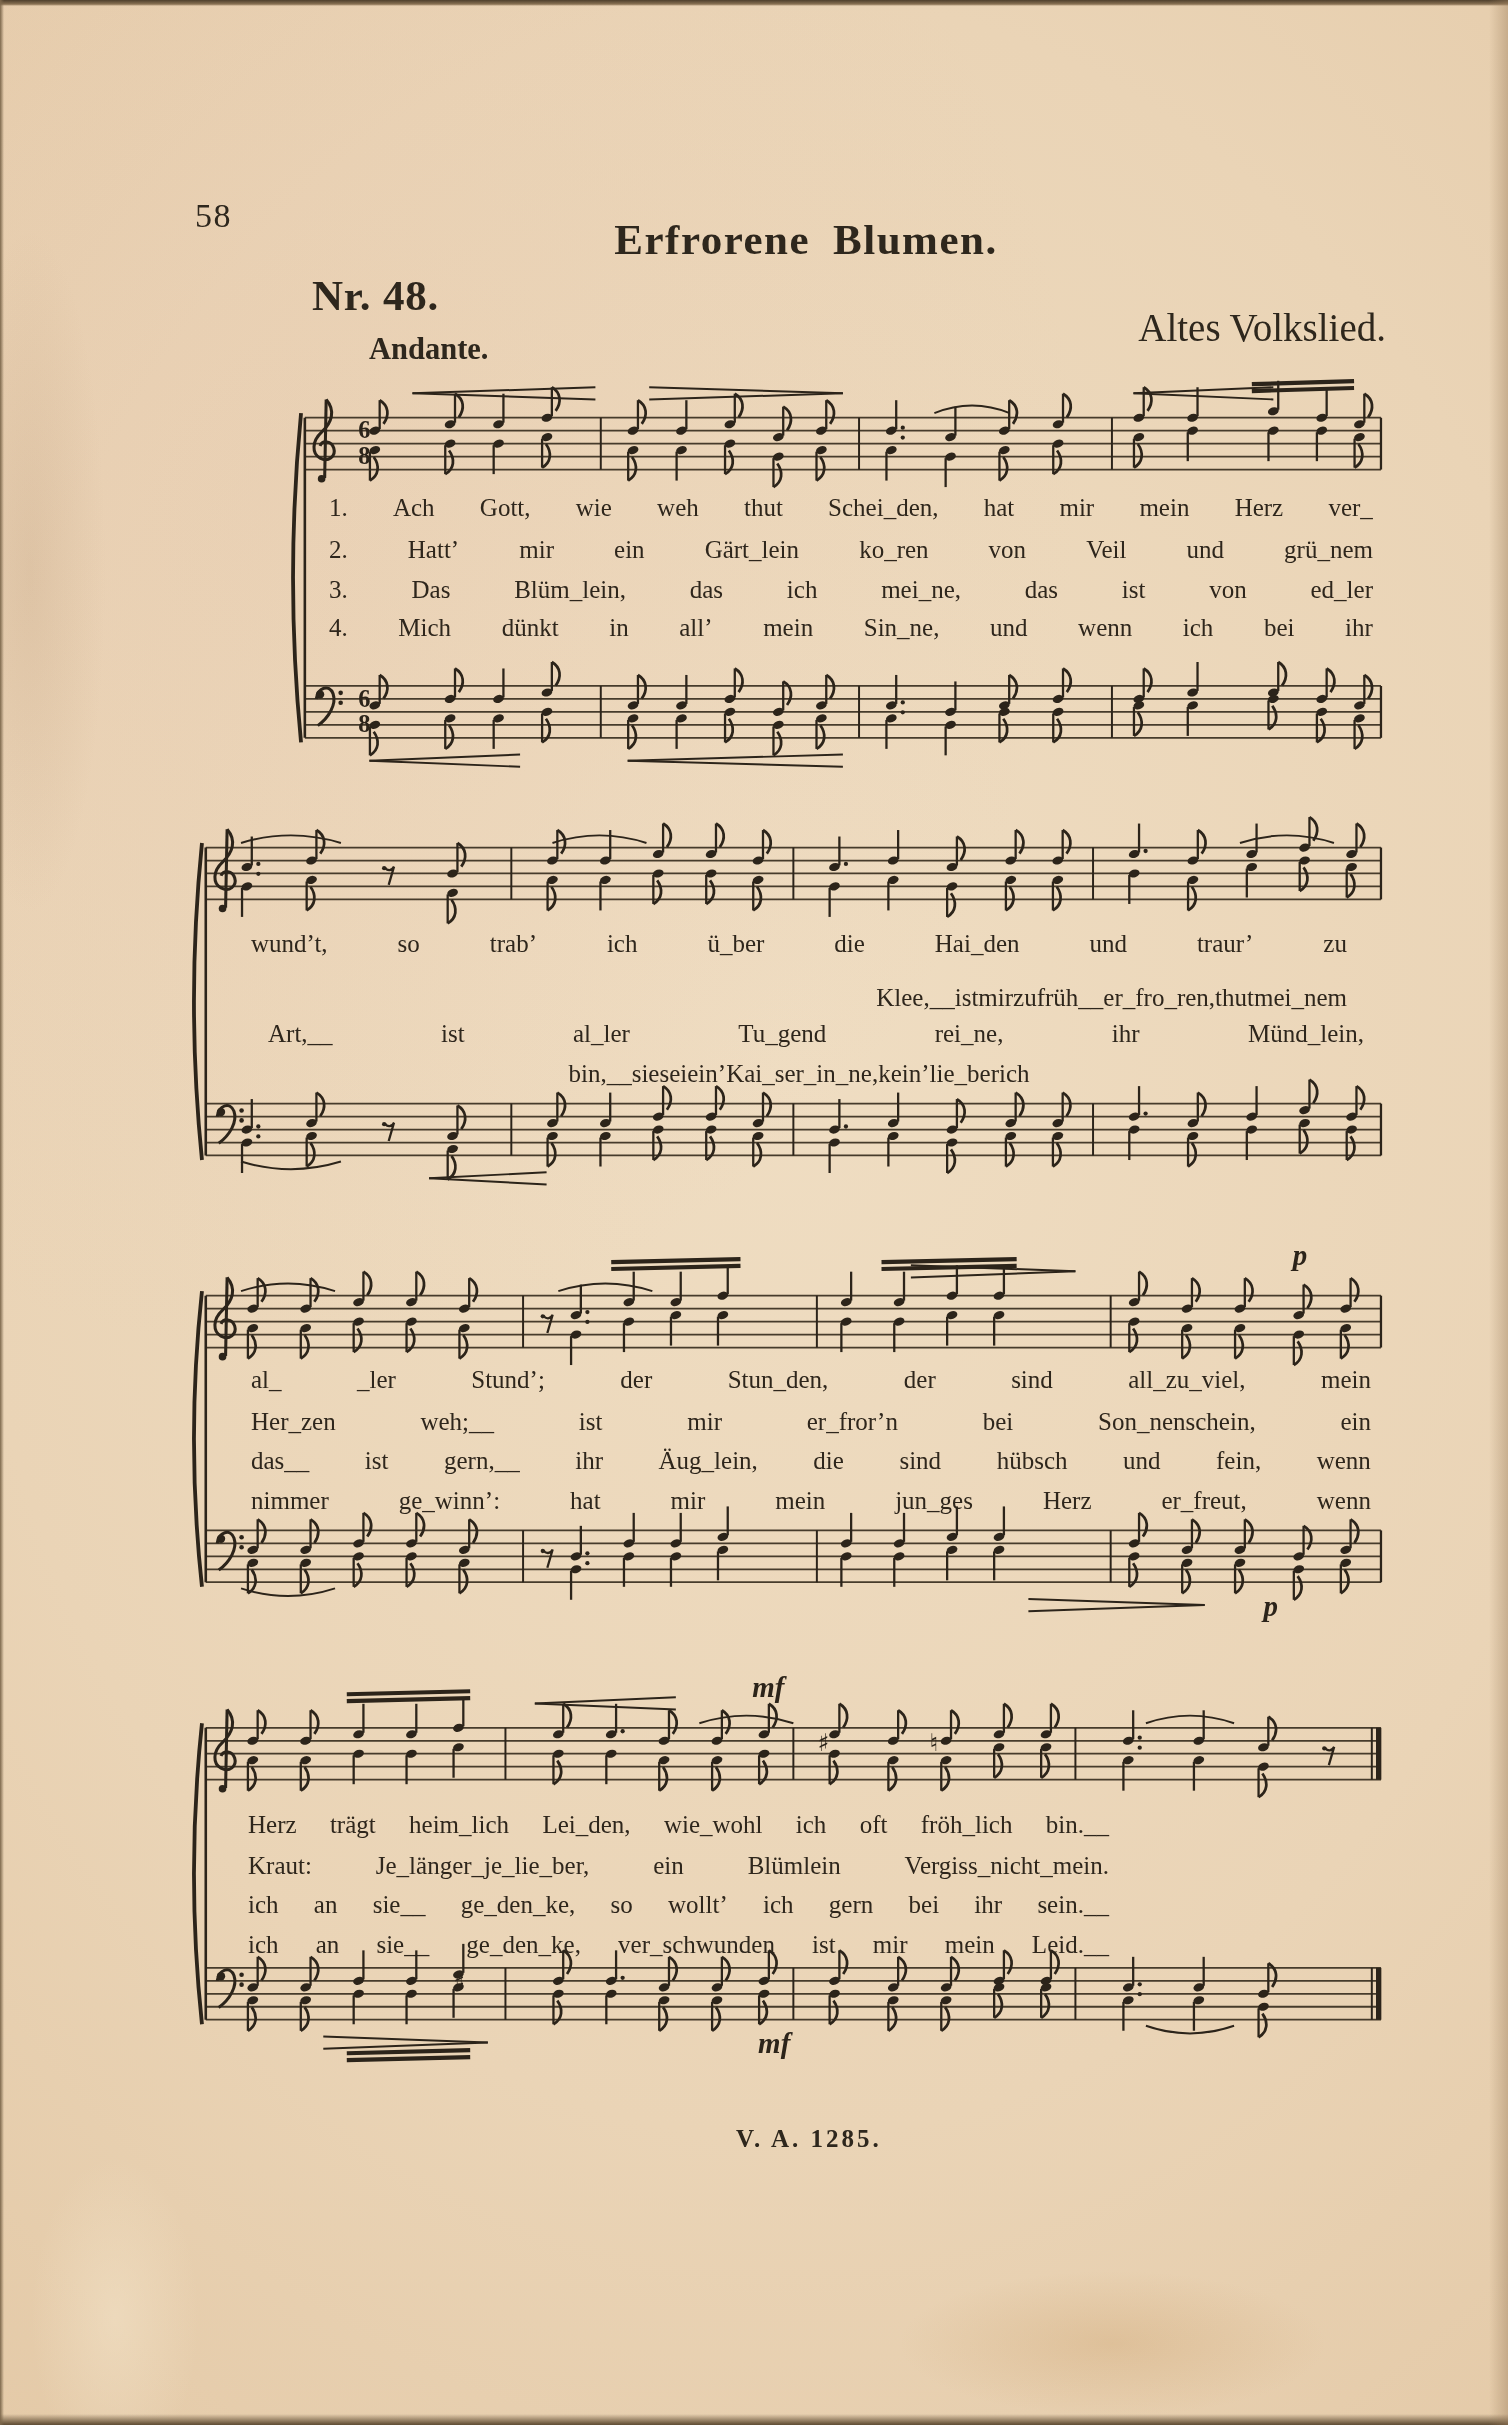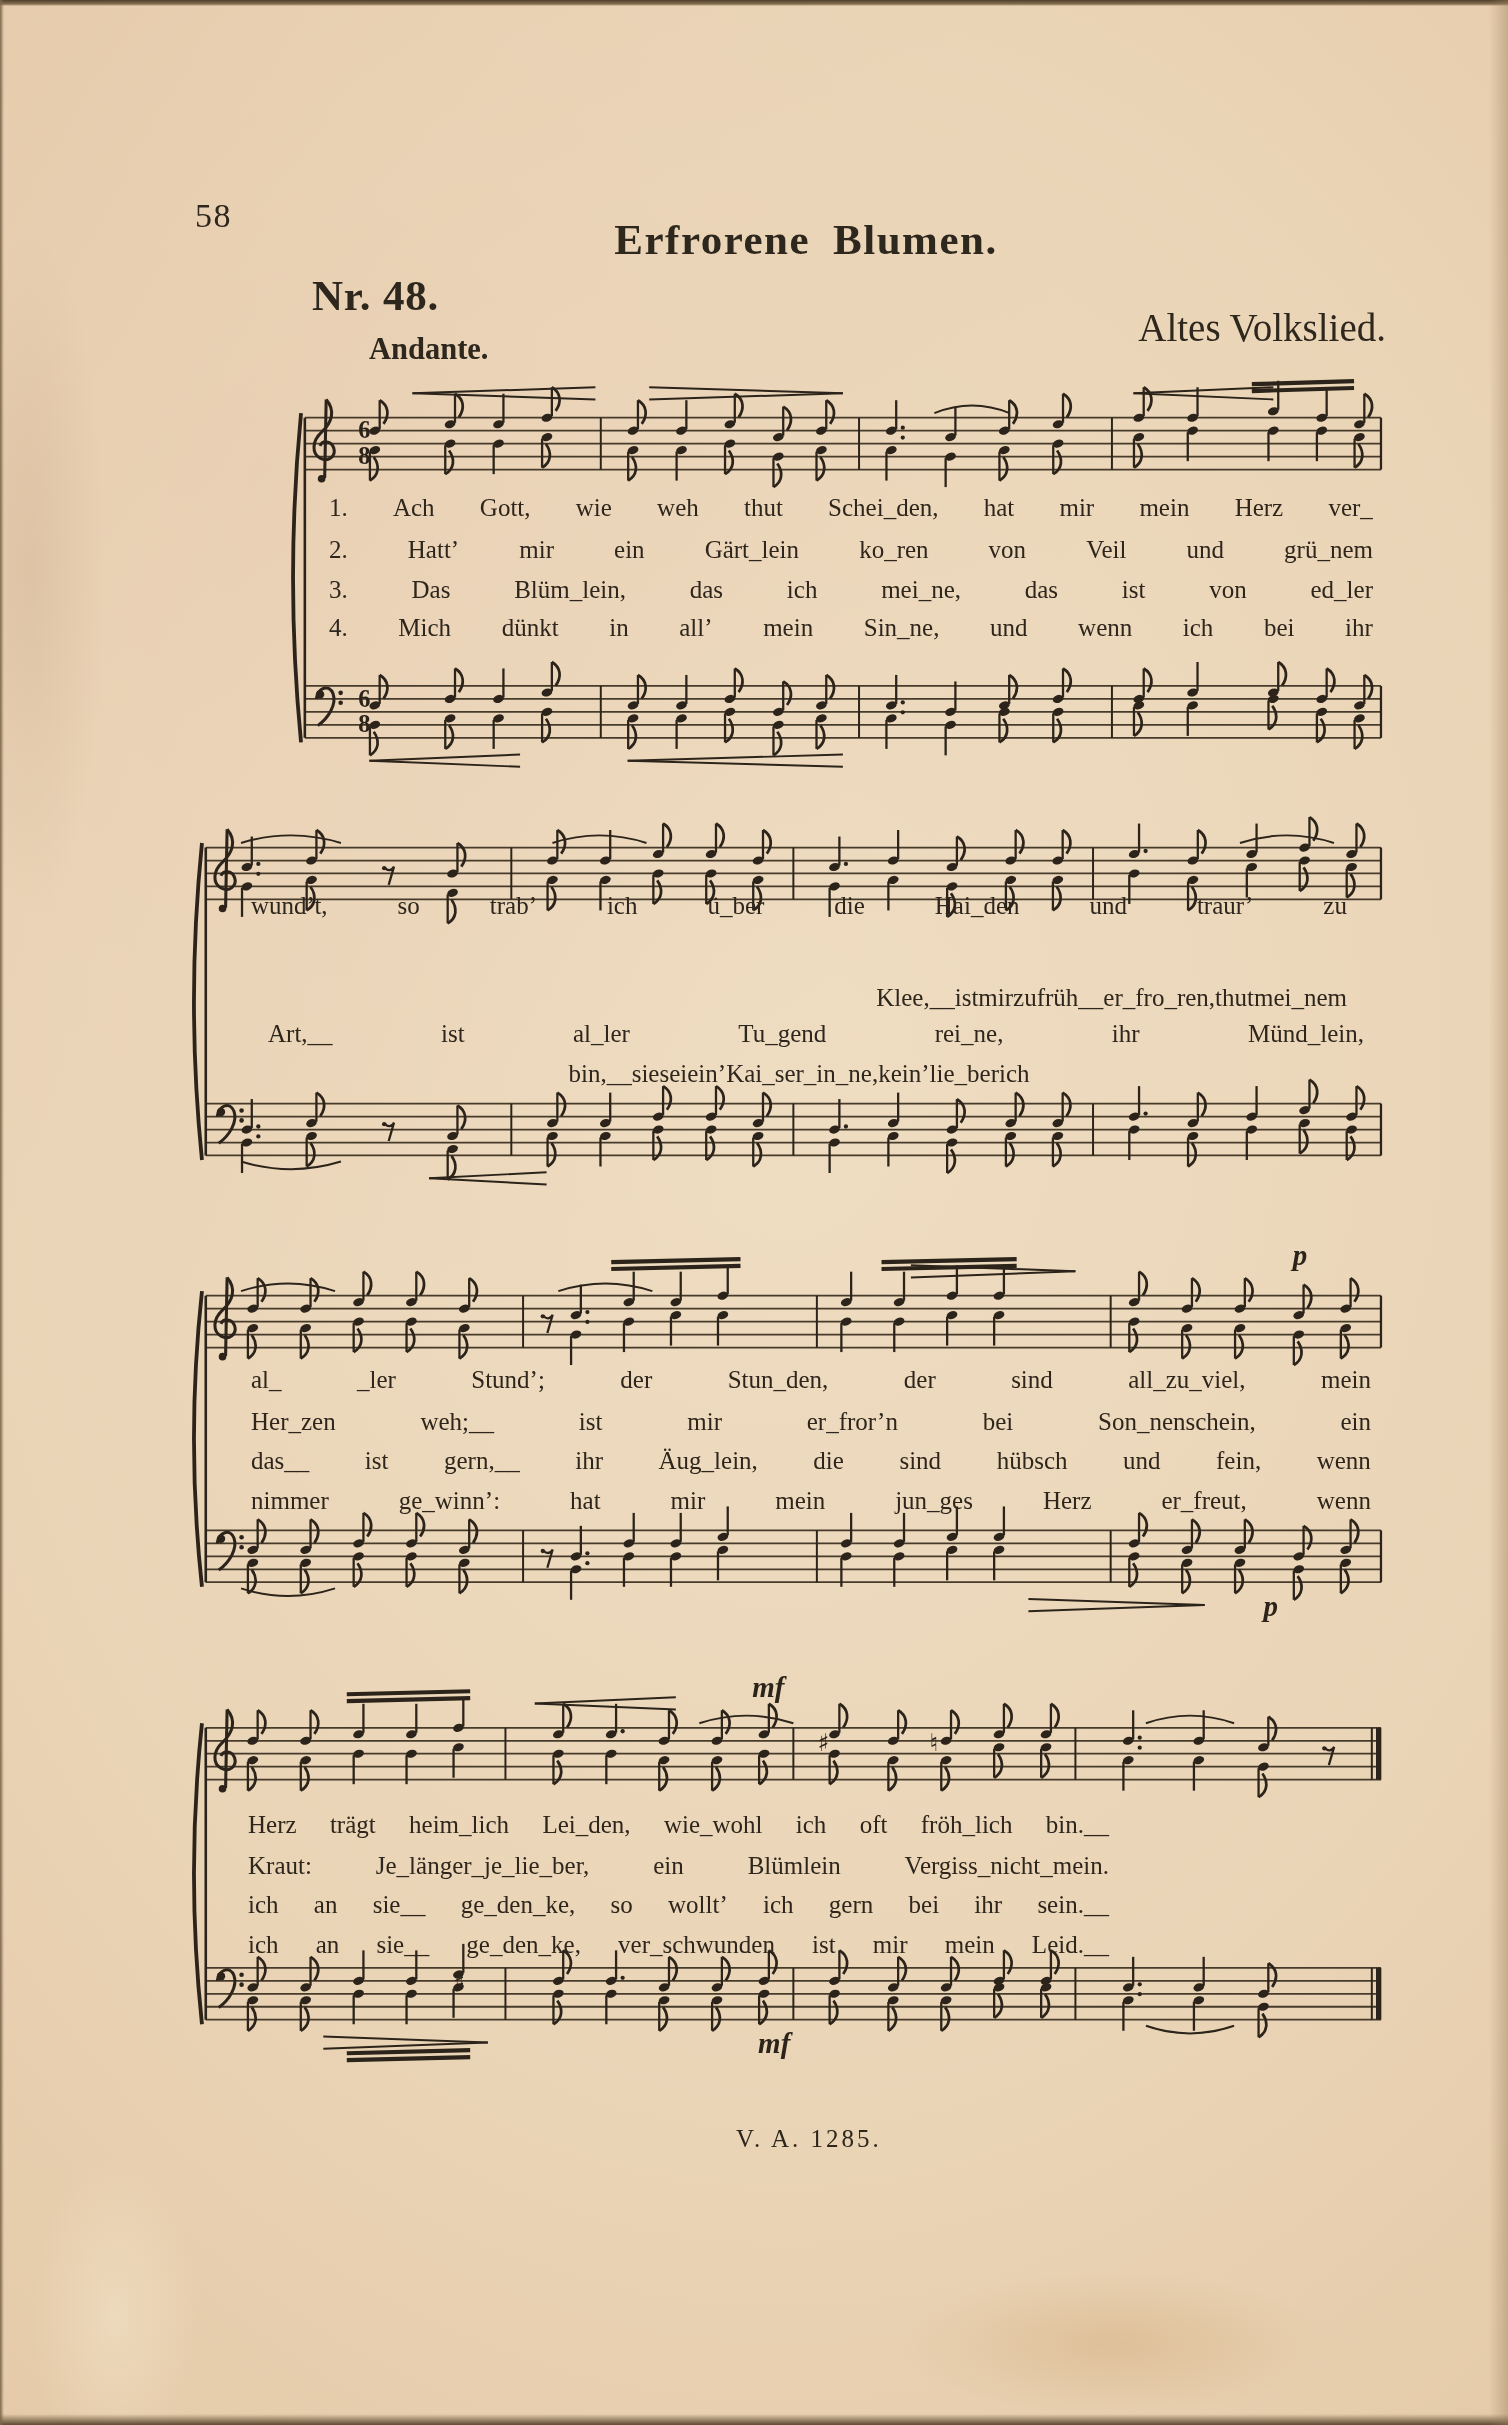--- a/index.html
+++ b/index.html
@@ -27,21 +27,21 @@
   .stain3{position:absolute;left:-46px;top:229px;width:152px;height:686px;border-radius:50%;
     background:radial-gradient(closest-side,rgba(170,135,100,.18),rgba(170,135,100,0));}
 
   .page-number{position:absolute;left:195px;top:197px;font-size:34px;font-weight:normal;letter-spacing:1.5px;}
   .title{position:absolute;left:806px;top:215px;transform:translateX(-50%);
     font-size:43px;font-weight:bold;word-spacing:10.7px;letter-spacing:1.5px;white-space:nowrap;}
   .nr{position:absolute;left:312px;top:271px;font-size:43px;font-weight:bold;letter-spacing:0.8px;}
   .tempo{position:absolute;left:369px;top:332px;font-size:30.5px;font-weight:bold;}
   .attribution{position:absolute;right:123px;top:305px;font-size:39px;}
   .footer{position:absolute;left:809px;top:2125px;transform:translateX(-50%);
-    font-size:25px;font-weight:normal;letter-spacing:3px;}
+    font-size:25px;font-weight:bold;letter-spacing:3px;}
 
   #music-svg{position:absolute;left:0;top:0;}
   .lyric-line{position:absolute;display:flex;justify-content:space-between;
     font-size:25px;white-space:nowrap;color:#2e261c;}
   .lyric-line span{display:inline-block;}
 </style>
 </head>
 <body>
 
 <div class="page">
@@ -1067,21 +1067,21 @@
         <span>in</span>
         <span>all’</span>
         <span>mein</span>
         <span>Sin_ne,</span>
         <span>und</span>
         <span>wenn</span>
         <span>ich</span>
         <span>bei</span>
         <span>ihr</span>
       </div>
-      <div class="lyric-line" style="left: 251px; top: 892px; width: 1096px;">
+      <div class="lyric-line" style="left: 251px; top: 930px; width: 1096px;">
         <span>wund’t,</span>
         <span>so</span>
         <span>trab’</span>
         <span>ich</span>
         <span>ü_ber</span>
         <span>die</span>
         <span>Hai_den</span>
         <span>und</span>
         <span>traur’</span>
         <span>zu</span>

